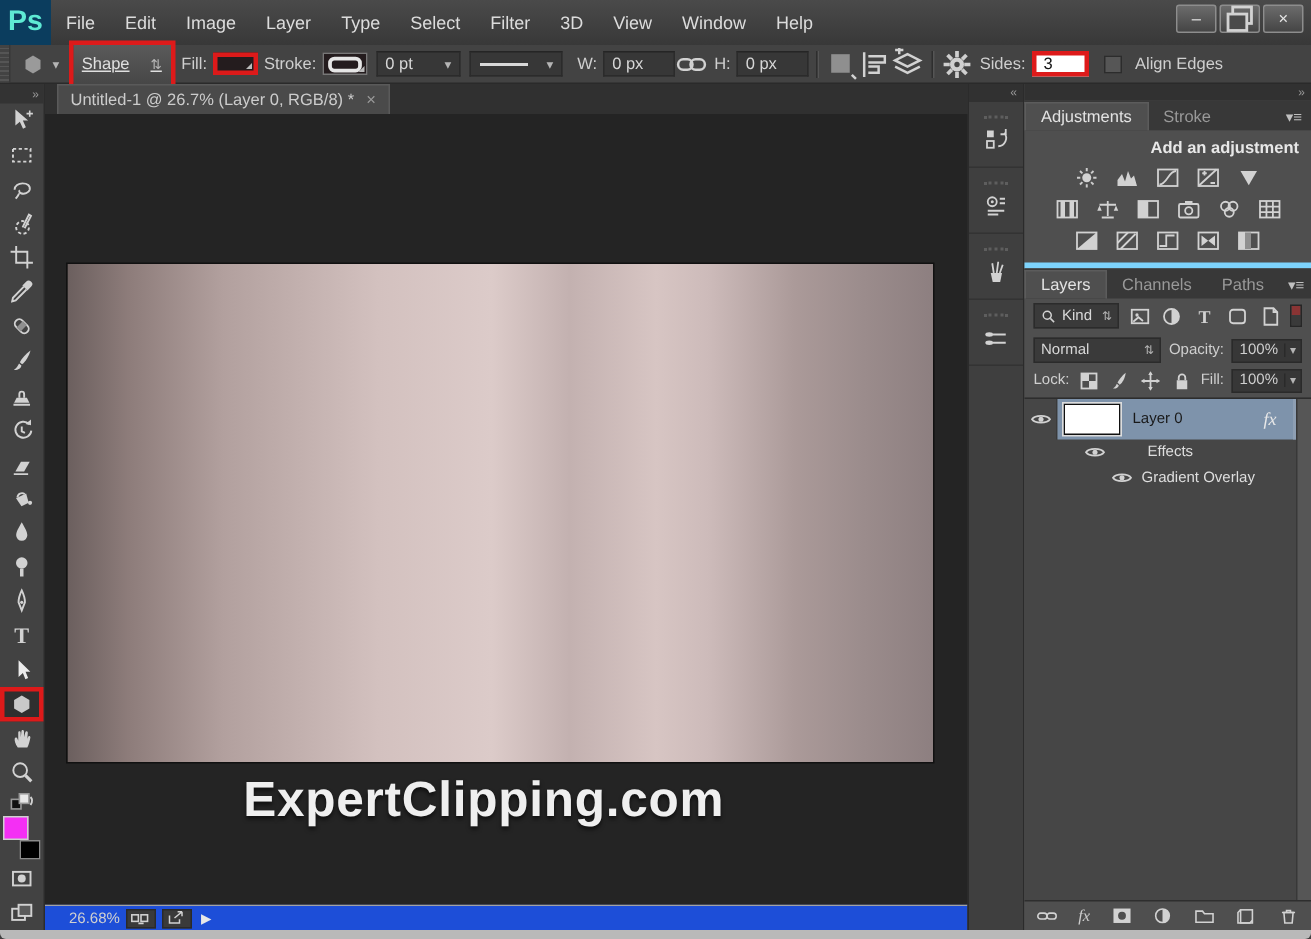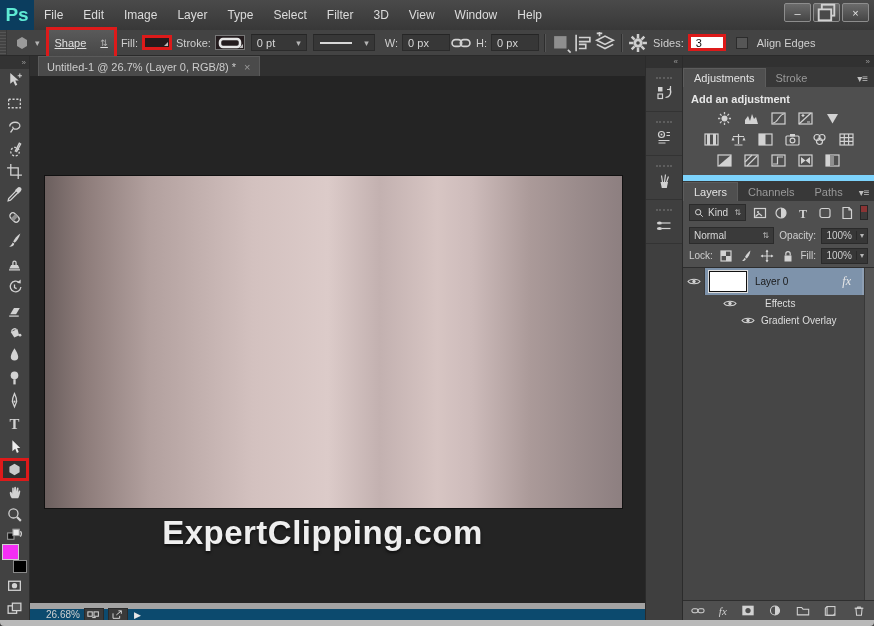--- a/index.html
+++ b/index.html
@@ -60,21 +60,21 @@
   #doc-tab { background:#4a4a4a; border:1px solid #5a5a5a; border-bottom:none; color:#cccccc;
     font-size:11px; display:flex; align-items:center; gap:8px; padding:0 8px; margin-left:8px; }
   #canvas { position:relative; flex:1; background:#242424; overflow:hidden; }
   #gradient-image { position:absolute; left:15px; top:100px; width:577px; height:332px; outline:1px solid #111;
     background:linear-gradient(to right,#6b5f5e 0%,#8d7c7a 7%,#b2a09e 18%,#d3c1bf 36%,#dccbc9 49%,
       #c3b1b0 58%,#d7c5c3 68%,#cdbbba 74%,#ab9a99 84%,#9b8c8c 92%,#8d7f80 100%); }
   #watermark { position:absolute; left:0; right:30px; top:438px; text-align:center; }
   #watermark-title { font-size:33px; font-weight:bold; color:#efefef; letter-spacing:0.5px;
     text-shadow:0 2px 3px rgba(0,0,0,.6); }
   #watermark-sub { font-size:15px; font-weight:bold; color:#e2e2e2; margin-top:4px; }
-  #status-bar { height:17px; background:#0c4a6e; border-top:6px solid #a3a3a3; display:flex;
+  #status-bar { height:17px; background:#1d4ed8; border-top:1px solid #a3a3a3; display:flex;
     align-items:center; font-size:10px; color:#d0d0d0; }
   #status-zoom { margin-left:16px; }
   .status-chip { width:20px; height:13px; background:#3a3a3a; border:1px solid #2a2a2a; margin-left:4px;
     display:flex; align-items:center; justify-content:center; }
   #doc-size-field { margin-left:60px; width:220px; text-align:center; background:#3d3d3d;
     border:1px solid #2d2d2d; height:13px; line-height:12px; }
   #doc-size-arrow { color:#e8e8e8; font-size:9px; margin-left:6px; }
 
   
   #dock-strip { width:38px; background:#3f3f3f; border-left:1px solid #2b2b2b; border-right:1px solid #2b2b2b;
@@ -87,21 +87,21 @@
   .dock-btn svg { width:18px; height:18px; }
 
   
   #right-panels { width:191px; background:#4a4a4a; display:flex; flex-direction:column; }
   #panels-header { height:11px; background:#313131; color:#9a9a9a; font-size:8px; text-align:right;
     line-height:11px; padding-right:4px; }
   .tab-strip { height:20px; background:#383838; display:flex; align-items:flex-end; }
   .panel-tab { font-size:11px; padding:3px 10px 3px; color:#999; }
   .panel-tab.active { background:#4f4f4f; color:#e3e3e3; border:1px solid #5c5c5c; border-bottom:none; }
   .panel-menu { margin-left:auto; color:#c0c0c0; font-size:10px; padding:3px 6px; }
-  #adj-body { background:#4f4f4f; padding:4px 8px 6px; border-bottom:6px solid #7dd3fc; }
+  #adj-body { background:#4f4f4f; padding:4px 8px 6px; border-bottom:4px solid #7dd3fc;text-align:right; }
   #adj-heading { font-size:11px; font-weight:bold; color:#e8e8e8; margin:2px 0 5px; }
   .adj-row { display:flex; justify-content:center; gap:7px; margin-bottom:5px; }
   .adj-btn { width:20px; height:16px; display:flex; align-items:center; justify-content:center; }
   .adj-btn svg { width:17px; height:15px; }
 
   #layers-panel { flex:1; display:flex; flex-direction:column; background:#4f4f4f; }
   .layers-row { display:flex; align-items:center; padding:3px 6px; gap:5px; font-size:10px; color:#cfcfcf; }
   .mini-drop { background:#3a3a3a; border:1px solid #2b2b2b; height:17px; display:flex; align-items:center;
     padding:0 4px; gap:4px; color:#d8d8d8; font-size:10px; }
   .filt-icon { width:17px; height:17px; display:flex; align-items:center; justify-content:center; }

